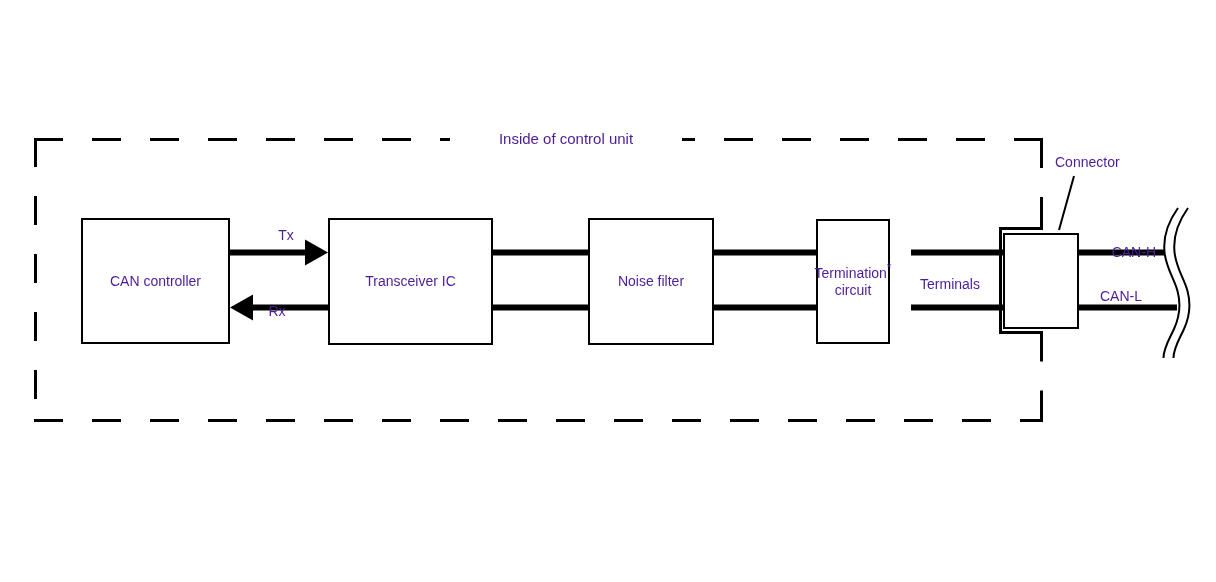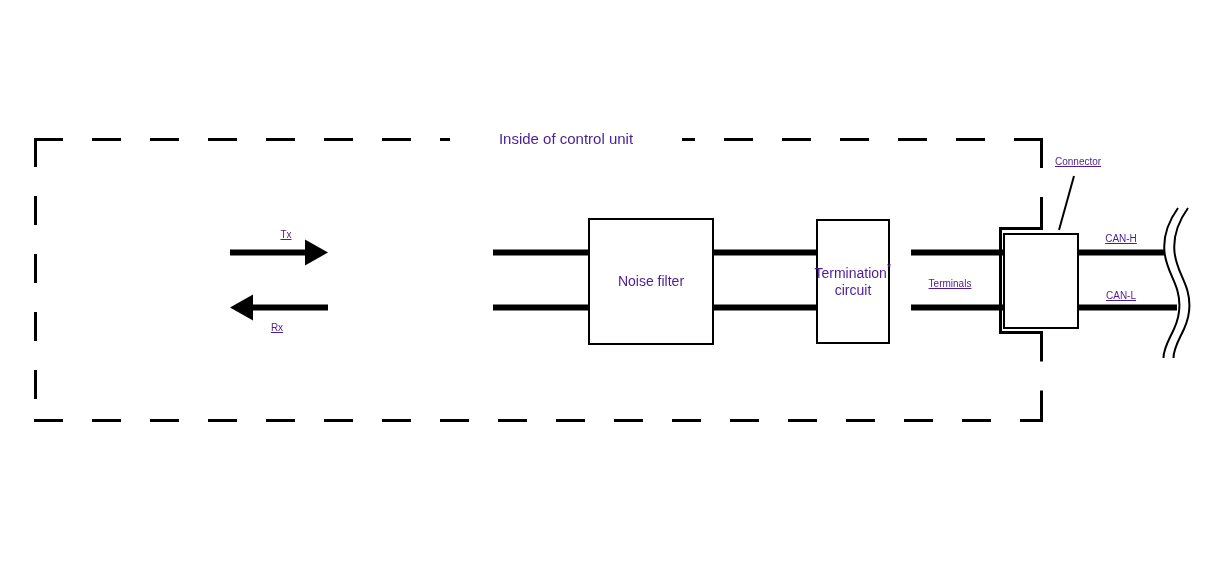--- a/index.html
+++ b/index.html
@@ -30,24 +30,23 @@
     border: 2px solid #000000;
     display: flex;
     align-items: center;
     justify-content: center;
     text-align: center;
     font-size: 14px;
     line-height: 17px;
   }
   .label {
     position: absolute;
-    font-size: 10px;
+    font-size: 14px;
     line-height: 16px;
     white-space: nowrap;
-    text-decoration: underline;
   }
   .label.centered { text-align: center; }
   #title-label {
     position: absolute;
     left: 450px;
     top: 130px;
     width: 232px;
     text-align: center;
     font-size: 15px;
     background: #ffffff;
@@ -105,38 +104,44 @@
     <path d="M 1074 176 L 1059 230" stroke="#000000" stroke-width="2" fill="none"></path>
 
     <path d="M 1178 208 C 1168 222 1163 237 1164.5 252 C 1166 268 1174 278 1177.5 291
              C 1181 304 1180 316 1174 329 C 1169 340 1163.5 348 1163.5 358" stroke="#000000" stroke-width="2" fill="none"></path>
     <path d="M 1178 208 C 1168 222 1163 237 1164.5 252 C 1166 268 1174 278 1177.5 291
              C 1181 304 1180 316 1174 329 C 1169 340 1163.5 348 1163.5 358" transform="translate(10,0)" stroke="#000000" stroke-width="2" fill="none"></path>
   </svg>
 
   <div id="title-label">Inside of control unit</div>
 
+  <div class="block" id="can-controller-box" style="left:81px; top:218px; width:149px; height:126px;">
+    <span>CAN controller</span>
+  </div>
 
+  <div class="block" id="transceiver-box" style="left:328px; top:218px; width:165px; height:127px;">
+    <span>Transceiver IC</span>
+  </div>
 
   <div class="block" id="noise-filter-box" style="left:588px; top:218px; width:126px; height:127px;">
     <span>Noise filter</span>
   </div>
 
   <div class="block" id="termination-box" style="left:816px; top:219px; width:74px; height:125px;">
     <span>
       <span>Termination</span><sup class="sup-mark">*</sup><br>
       <span>circuit</span>
     </span>
   </div>
 
   <div id="connector-body"></div>
 
   <div class="label centered" style="left:266px; top:227px; width:40px;">Tx</div>
-  <div class="label centered" style="left:257px; top:320px; width:40px;">Rx</div>
+  <div class="label centered" style="left:257px; top:303px; width:40px;">Rx</div>
 
   <div class="label centered" style="left:910px; top:276px; width:80px;">Terminals</div>
 
   <div class="label" style="left:1055px; top:154px;">Connector</div>
 
-  <div class="label centered" style="left:1086px; top:231px; width:70px;">CAN-H</div>
+  <div class="label centered" style="left:1086px; top:244px; width:70px;text-align:right;">CAN-H</div>
   <div class="label centered" style="left:1086px; top:288px; width:70px;">CAN-L</div>
 
 </div>
 
 </body></html>

